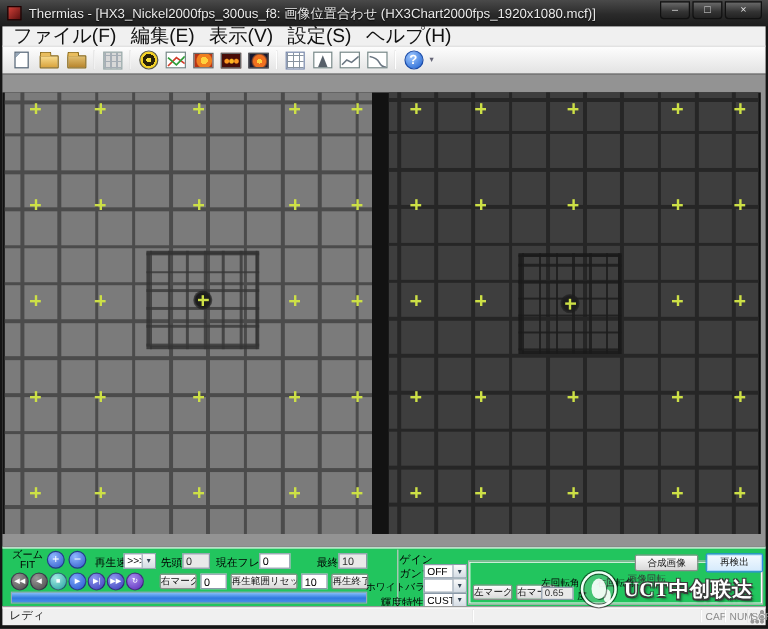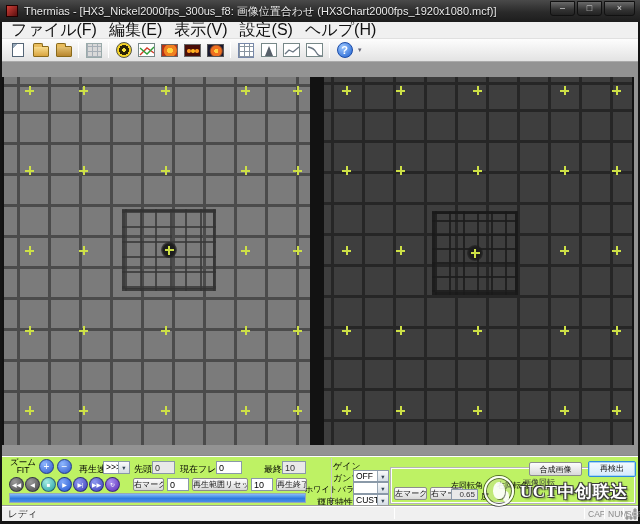--- a/index.html
+++ b/index.html
@@ -81,21 +81,21 @@
   .fine-grid.fright { left:108px; top:134px; width:86px; height:84px; border:3px solid rgba(25,25,25,.9);
     background-image:repeating-linear-gradient(0deg,rgba(28,28,28,.85) 0 2px,transparent 2px 14px),
                      repeating-linear-gradient(90deg,rgba(28,28,28,.85) 0 2px,transparent 2px 14px); }
   .center-marker { position:absolute; width:16px; height:16px; border-radius:50%;
     background:radial-gradient(circle,#1d1d1d 0 52%,rgba(25,25,25,.45) 72%,transparent 78%); }
   .cross { position:absolute; width:9px; height:9px; }
   .cross::before { content:""; position:absolute; left:0; top:3.5px; width:9px; height:2px; background:#cde046; }
   .cross::after  { content:""; position:absolute; left:3.5px; top:0; width:2px; height:9px; background:#cde046; }
 
   
-  .controls { position:absolute; left:2px; top:455px; width:636px; height:50px; background:#bef264;
+  .controls { position:absolute; left:2px; top:455px; width:636px; height:50px; background:#22c55e;
     border-top:1px solid #8a8a8a; box-shadow:inset 0 1px 0 #fff; font-size:10px; }
   .lbl { position:absolute; font-size:9px; color:#000; white-space:nowrap; }
   .zoom-lbl { position:absolute; left:6px; top:2px; width:30px; font-size:8.5px; line-height:8px;
     text-align:center; color:#000; }
   .round { position:absolute; width:15px; height:15px; border-radius:50%; color:#fff; font-size:10px;
     line-height:13px; text-align:center; border:1px solid #243a8a;
     background:radial-gradient(circle at 35% 30%,#8fb8ff,#2d57c8); }
   .combo { position:absolute; height:13px; background:#fff; border:1px solid #8a99a8; display:flex; align-items:stretch; }
   .combo.small { height:12px; }
   .combo-val { flex:1; font-size:8.5px; line-height:11px; padding-left:2px; overflow:hidden; white-space:nowrap; color:#000; }
@@ -358,21 +358,21 @@
     <span class="lbl" style="left:315px;top:40px;">輝度特性</span>
     <div class="combo small" style="left:351px;top:38px;width:36px;">
       <span class="combo-val">CUSTOM</span>
       <span class="combo-btn">▾</span>
     </div>
 
     <div class="groupbox"></div>
     <div class="btn" style="left:392px;top:31px;width:33px;height:13px;line-height:12px;">左マーク</div>
     <div class="btn" style="left:428px;top:31px;width:33px;height:13px;line-height:12px;">右マーク</div>
     <span class="lbl" style="left:449px;top:24px;font-size:8px;">左回転角</span>
-    <input class="field gray" style="left: 449px; top: 33px; width: 27px; height: 11px; font-size: 8px; text-align: right;" value="0.65">
+    <input class="field gray" style="left: 449px; top: 33px; width: 27px; height: 11px; font-size: 8px; " value="0.65">
     <span class="lbl" style="left:479px;top:35px;font-size:8px;">度</span>
     <span class="lbl" style="left:495px;top:24px;font-size:8px;">右回転角</span>
     <span class="lbl" style="left:521px;top:21px;font-size:8px;color:#333;">画像回転</span>
     <div class="btn" style="left:527px;top:6px;width:53px;height:14px;line-height:13px;">合成画像</div>
     <div class="btn default" style="left:586px;top:5px;width:48px;height:16px;line-height:14px;">再検出</div>
   </div>
 
   <div class="statusbar">
     <span class="sb-seg" style="left:6px;">レディ</span>
     <div class="sb-div" style="left:392px;"></div>

